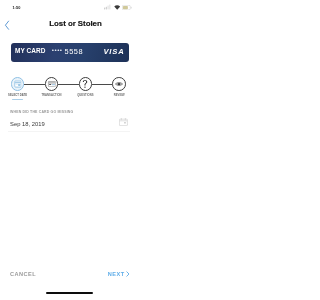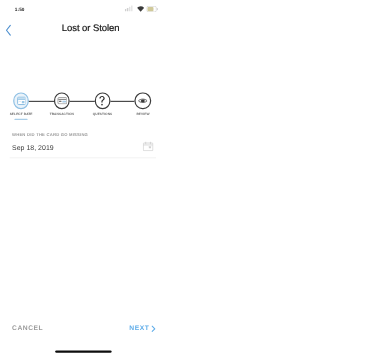--- a/index.html
+++ b/index.html
@@ -13,21 +13,21 @@
   }
   .phone { width:139px; height:300px; position:relative; background:#fff; overflow:hidden; }
 
   
   .sb-time { position:absolute; left:12.4px; top:5.2px; font-size:3.9px; font-weight:bold; color:#1a1a1a; letter-spacing:0.05px; }
   .sb-right { position:absolute; right:7.5px; top:4.4px; display:flex; align-items:flex-end; gap:1.6px; }
 
   
   .nav-back { position:absolute; left:0px; top:18px; width:14px; height:14px; }
   .nav-title { position:absolute; left:12px; right:0; top:19.2px; text-align:center;
-               font-size:7.9px; font-weight:normal; color:#141414; letter-spacing:-0.05px;
+               font-size:7.9px; font-weight:bold; color:#141414; letter-spacing:-0.05px;
                -webkit-text-stroke:0.16px #141414; }
 
   
   .card {
     position:absolute; left:11px; top:43px; width:118px; height:19px;
     border-radius:3px;
     background:linear-gradient(106deg,#22305a 0%,#2b4070 38%,#27406c 62%,#1d3157 100%);
   }
   .card-label { position:absolute; left:4px;  top:4.4px; font-size:6.5px; font-weight:bold; color:#fff; letter-spacing:0.05px; }
   .card-dots  { position:absolute; left:40.8px; top:3.4px; font-size:6.2px; color:#e7ecf3; letter-spacing:0.5px; }
@@ -87,20 +87,26 @@
 
   <div>
     <div class="nav-back">
       <svg width="14" height="14" viewBox="0 0 14 14">
         <path d="M8.6 3.1 L5.4 7.2 L8.6 11.3" fill="none" stroke="#4d8fcf" stroke-width="0.9" stroke-linecap="round" stroke-linejoin="round"></path>
       </svg>
     </div>
     <div class="nav-title">Lost or Stolen</div>
   </div>
 
+  <div class="card">
+    <div class="card-label">MY CARD</div>
+    <div class="card-dots">••••</div>
+    <div class="card-num">5558</div>
+    <div class="card-brand">VISA</div>
+  </div>
 
   <div class="steps">
       <div class="step active" style="left: 17.6px;">
         <div class="step-circle">
           <svg width="7.6" height="7.6" viewBox="0 0 16 16">
             <rect x="1" y="1.6" width="14" height="13" rx="1.8" fill="#ffffff" stroke="#86bbe1" stroke-width="1.7"></rect>
             <path d="M1.9 5.2 H14.1" stroke="#86bbe1" stroke-width="2.2"></path>
             <rect x="8.4" y="8.2" width="4.6" height="4" rx="0.5" fill="#9cc8e6"></rect>
             <rect x="3" y="8.6" width="4" height="1.1" rx="0.4" fill="#c3dcf0"></rect>
           </svg>

